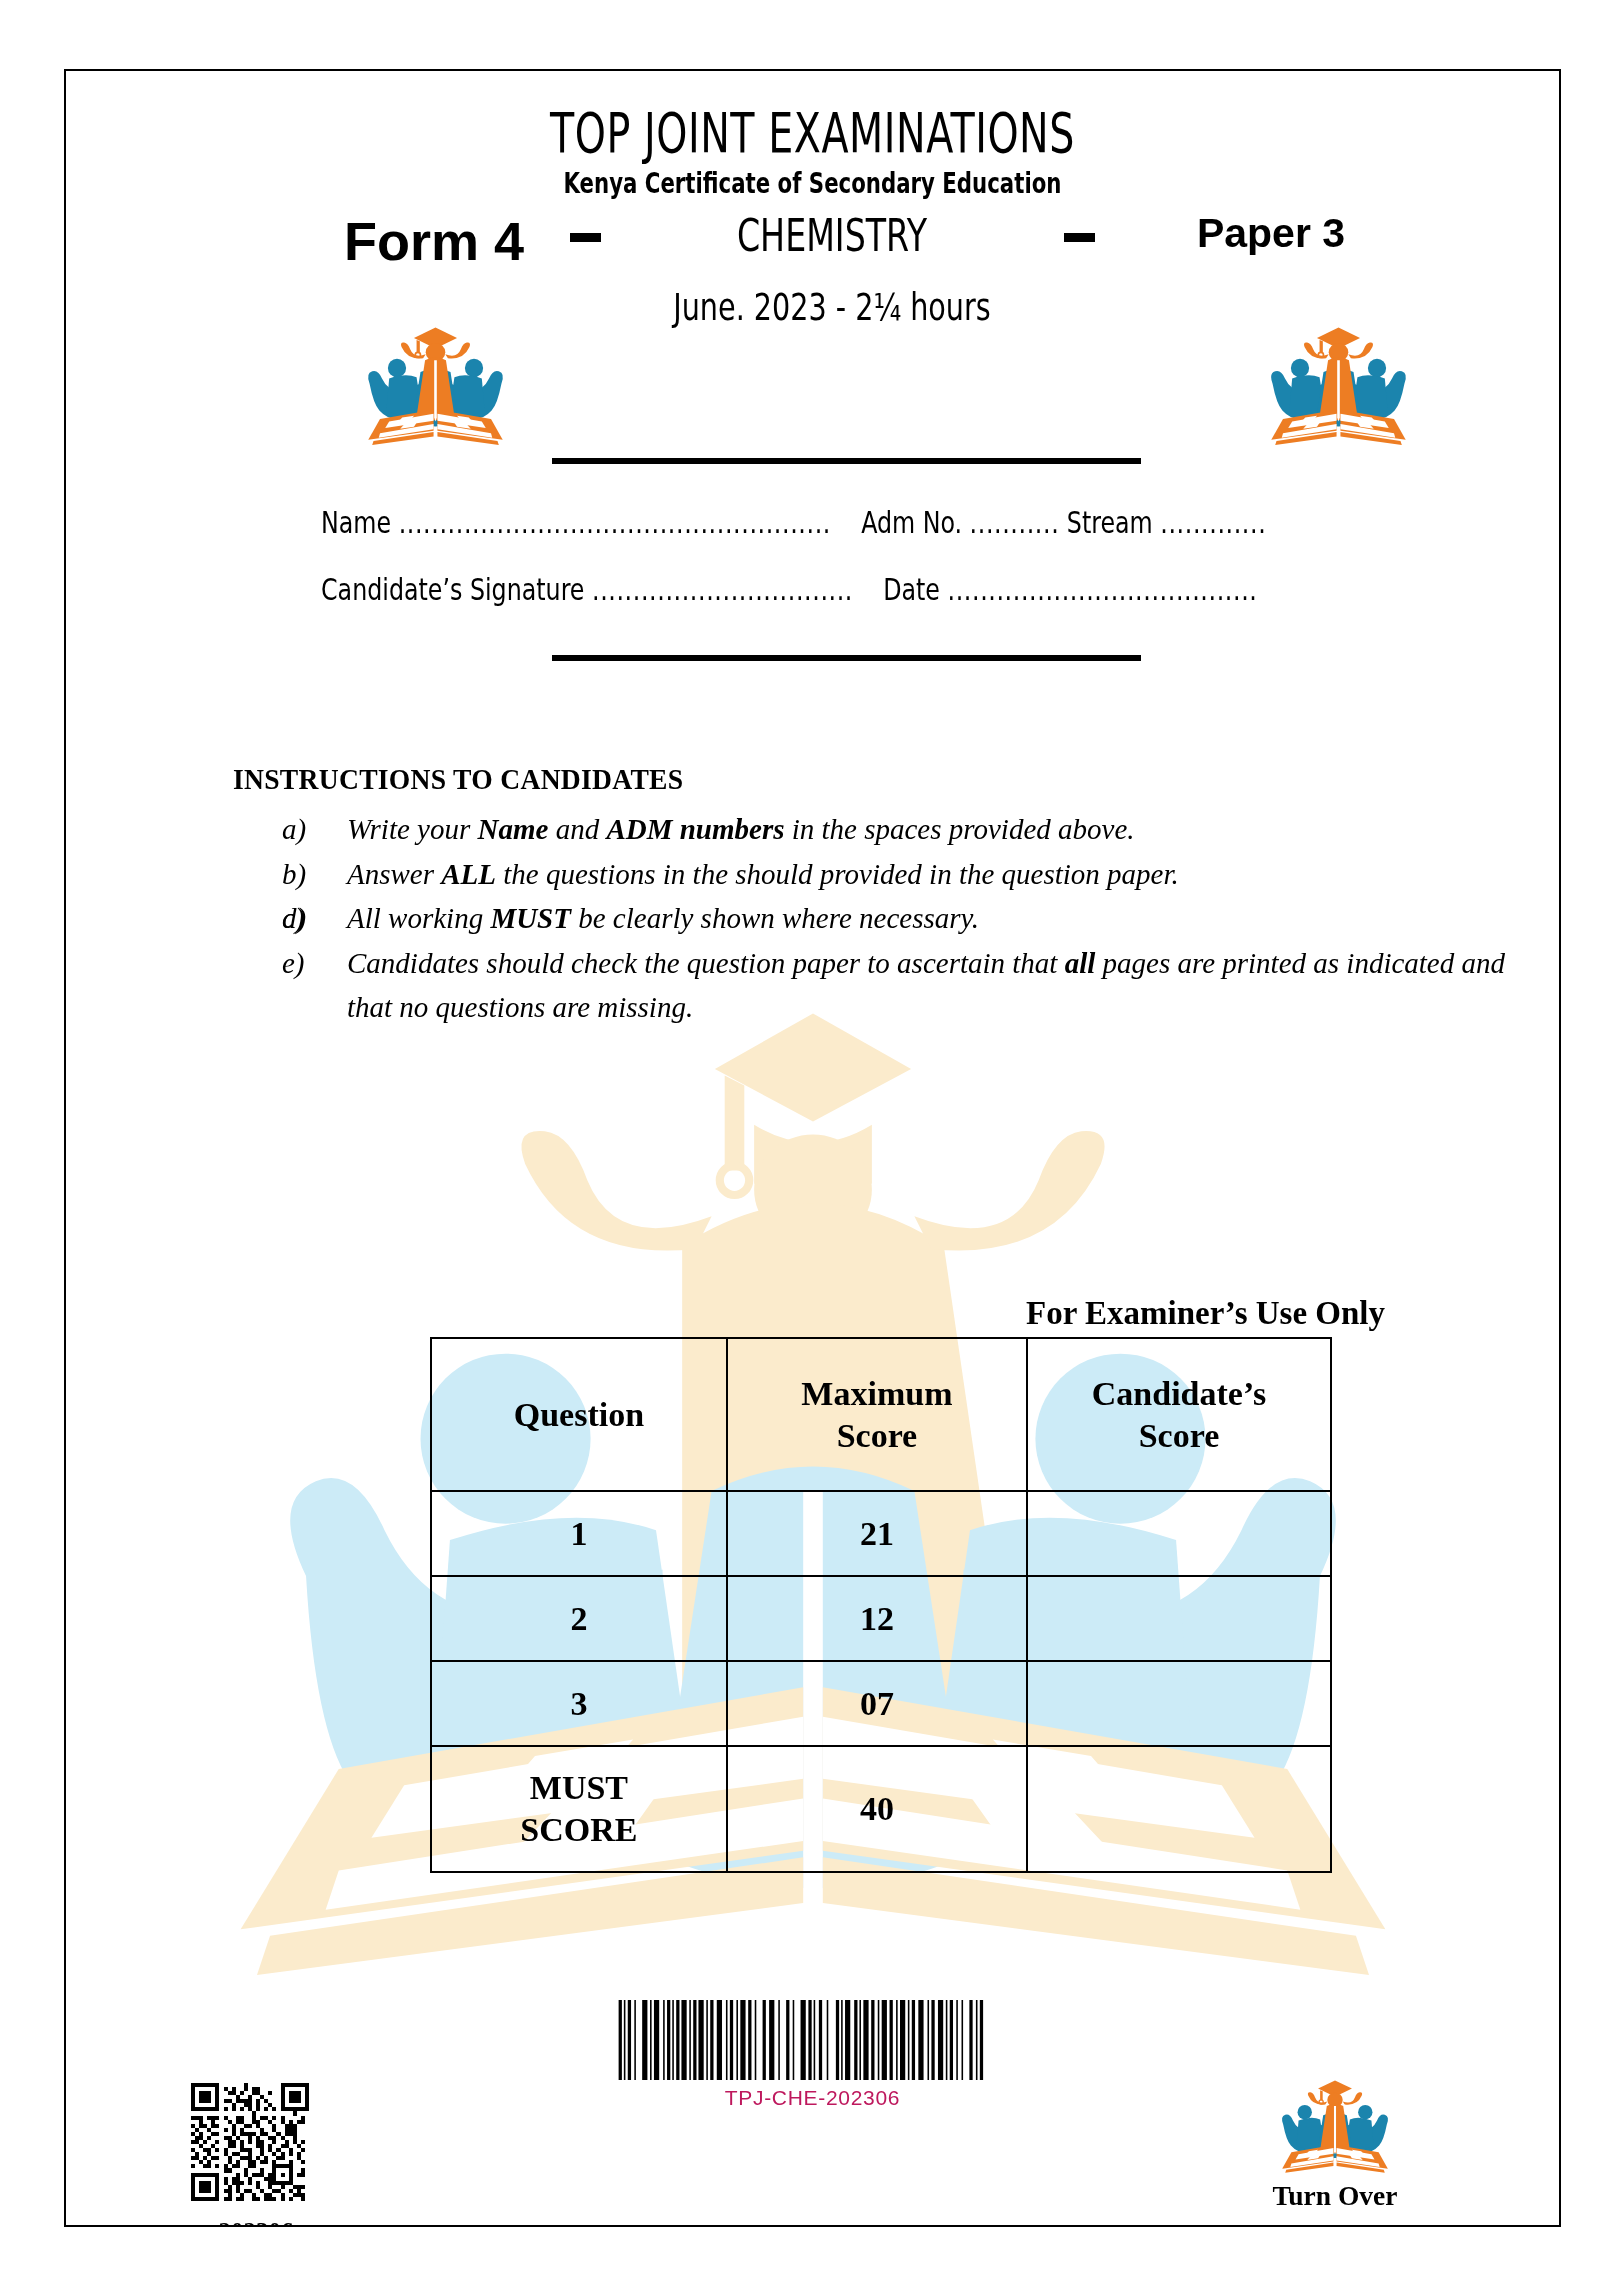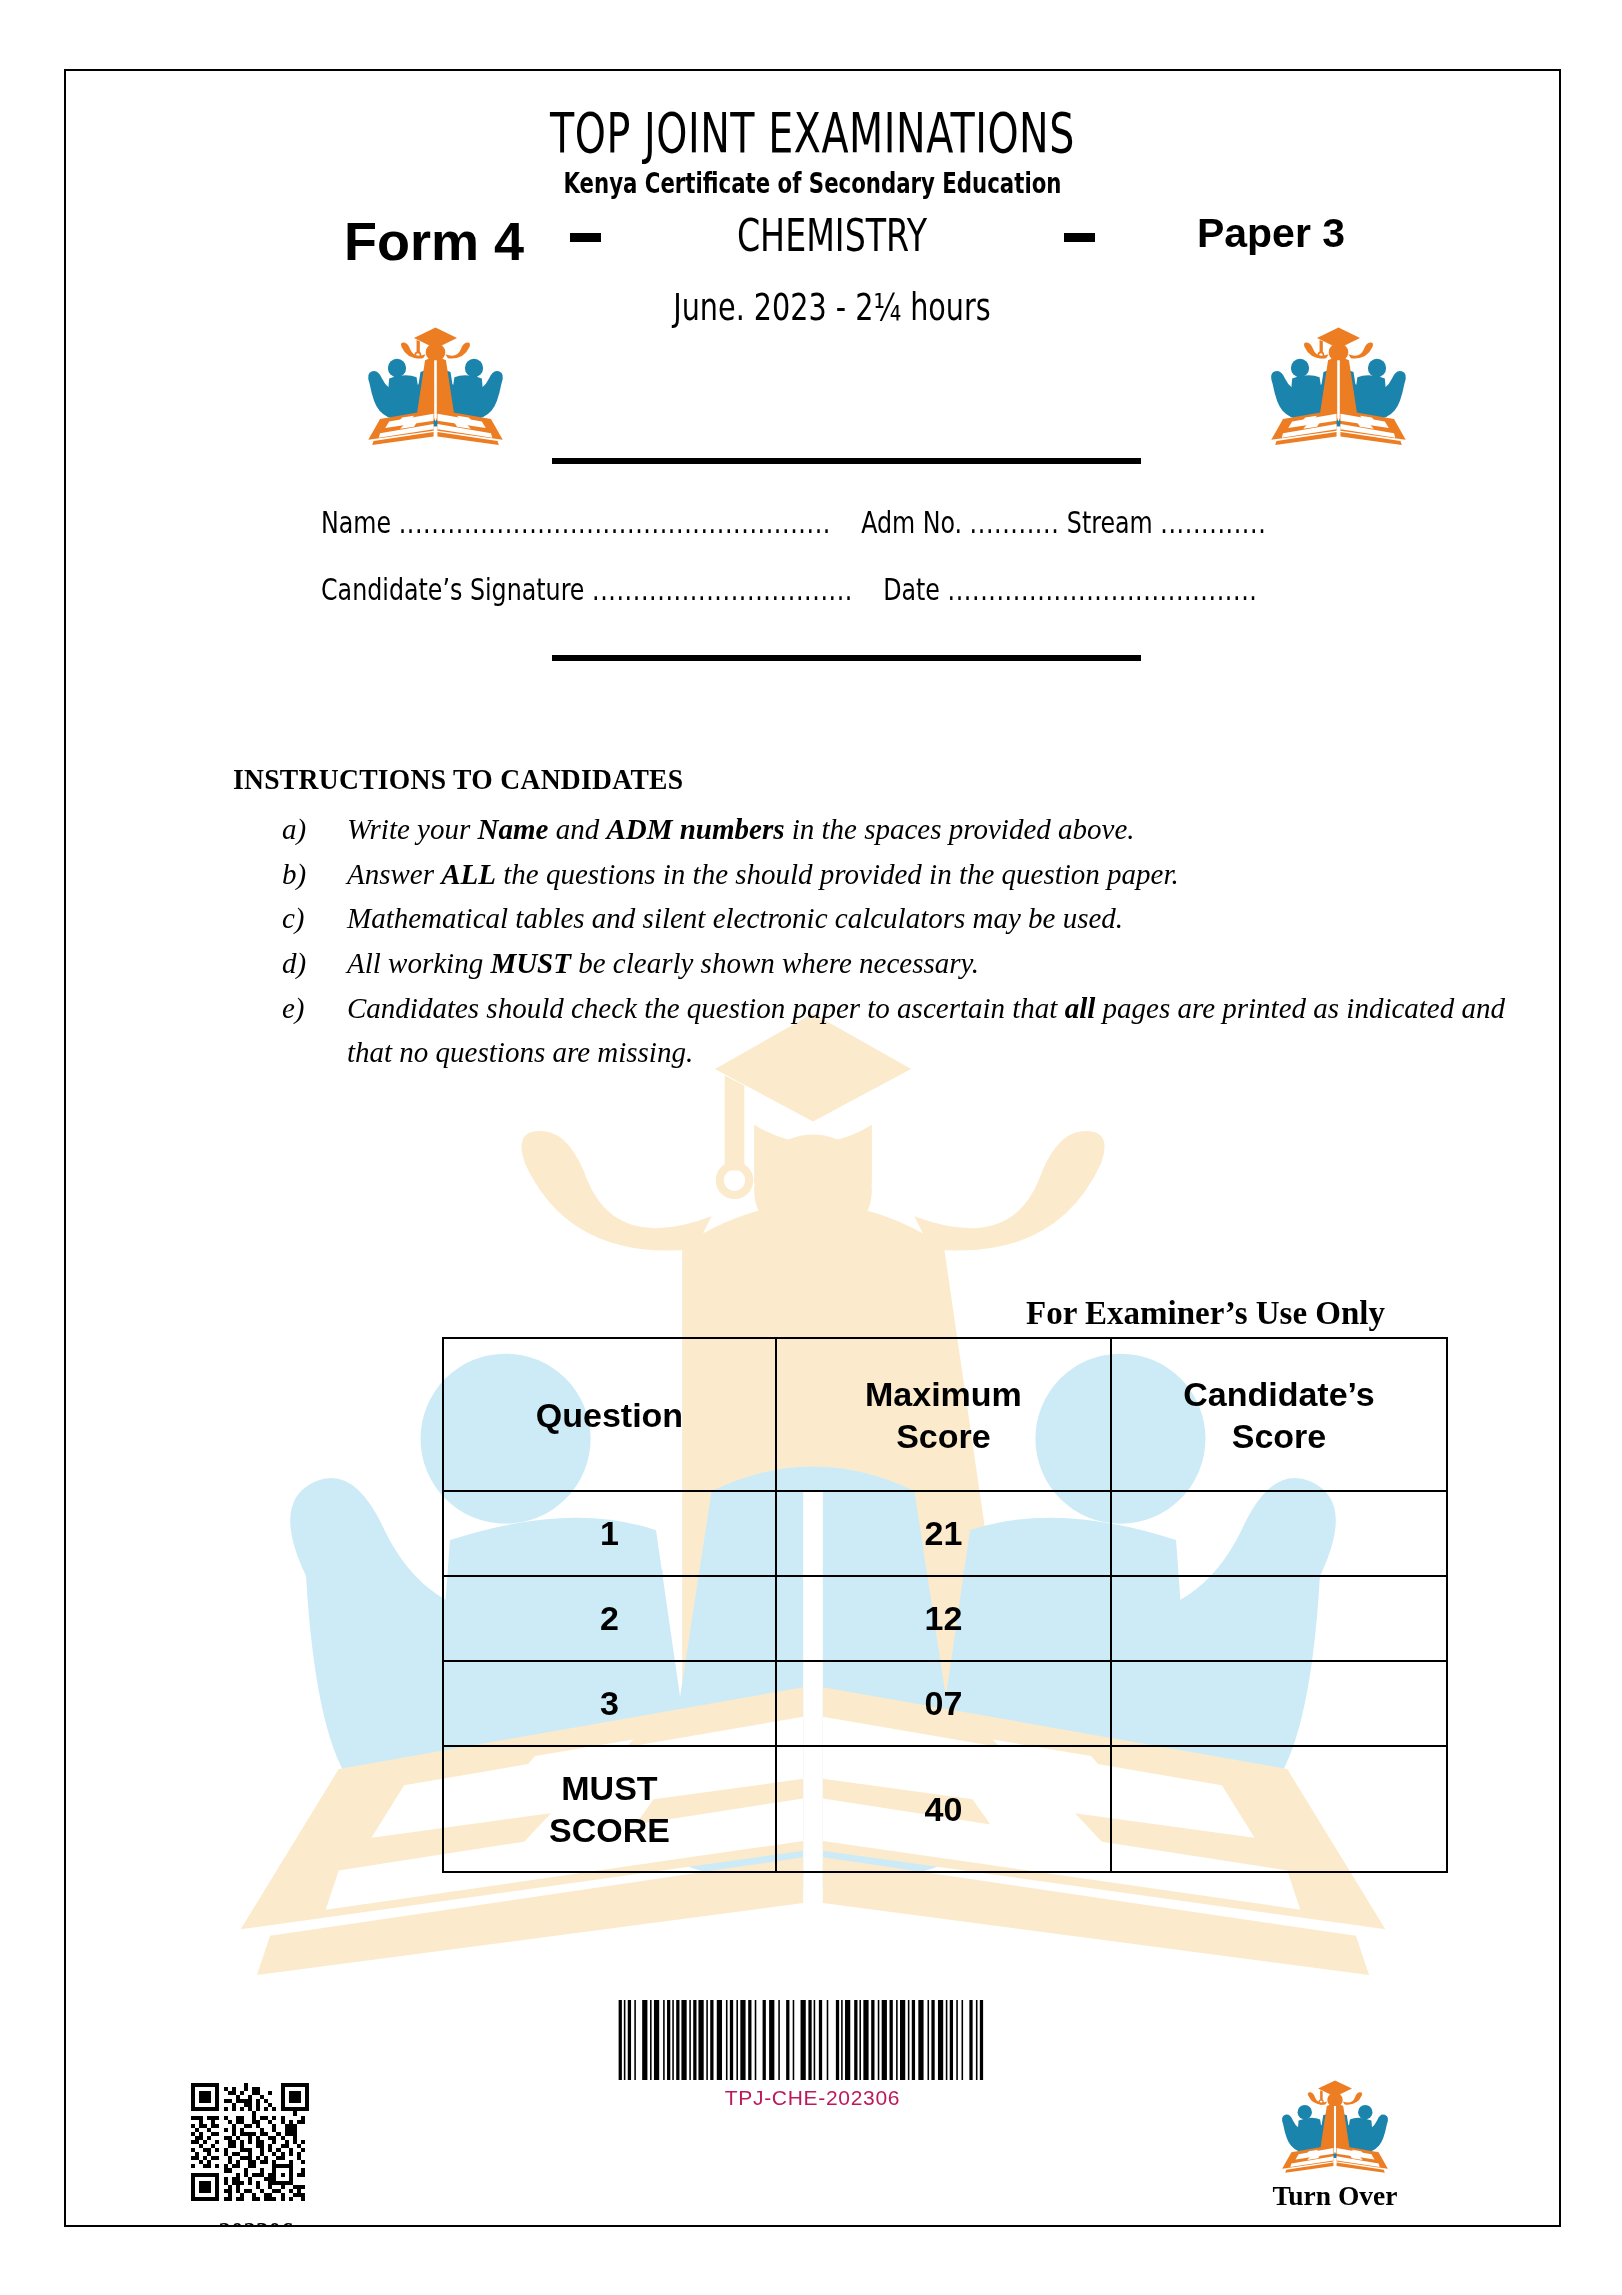--- a/index.html
+++ b/index.html
@@ -243,25 +243,24 @@
     font-family: "Liberation Serif", "DejaVu Serif", serif;
     font-size: 33px;
     font-weight: 700;
     color: #000;
   }
 
   table.examiner {
     position: absolute;
     left: 364px;
     top: 1266px;
-    width: 1006px;
+    width: 902px;
     border-collapse: collapse;
-    font-family: Liberation Sans, sans-serif;
+    font-family: Liberation Serif, serif;
     background: transparent;
-    margin-left: 12px;
   }
   table.examiner th,
   table.examiner td {
     border: 2px solid #000;
     text-align: center;
     vertical-align: middle;
     font-size: 34px;
     font-weight: 700;
     color: #000;
     background: transparent;
@@ -486,21 +485,21 @@
         &nbsp;&nbsp;
         <span>Date</span>
         <span class="dots">......................................</span>
       </span>
     </div>
 
     <div class="instr-head">INSTRUCTIONS TO CANDIDATES</div>
     <div class="instr-list" id="instr-list">
         <div class="instr-item"><span class="mk">a)</span><span><span>Write your </span><b>Name</b><span> and </span><b>ADM numbers</b><span> in the spaces provided above.</span></span></div>
         <div class="instr-item"><span class="mk">b)</span><span><span>Answer </span><b>ALL</b><span> the questions in the should provided in the question paper.</span></span></div>
-        <div class="instr-item"><span class="mk">c)</span><span><span>Mathematical tables and silent electronic calculators may be used.</span></span></div>
+        <div class="instr-item"><span class="mk">c)</span></div>
         <div class="instr-item"><span class="mk">d)</span><span><span>All working </span><b>MUST</b><span> be clearly shown where necessary.</span></span></div>
         <div class="instr-item"><span class="mk">e)</span><span><span>Candidates should check the question paper to ascertain that </span><b>all</b><span> pages are printed as indicated and that no questions are missing.</span></span></div>
       </div>
 
     <div class="tbl-caption">For Examiner’s Use Only</div>
 
     <table class="examiner">
       <colgroup>
           <col class="c1">
           <col class="c2">

